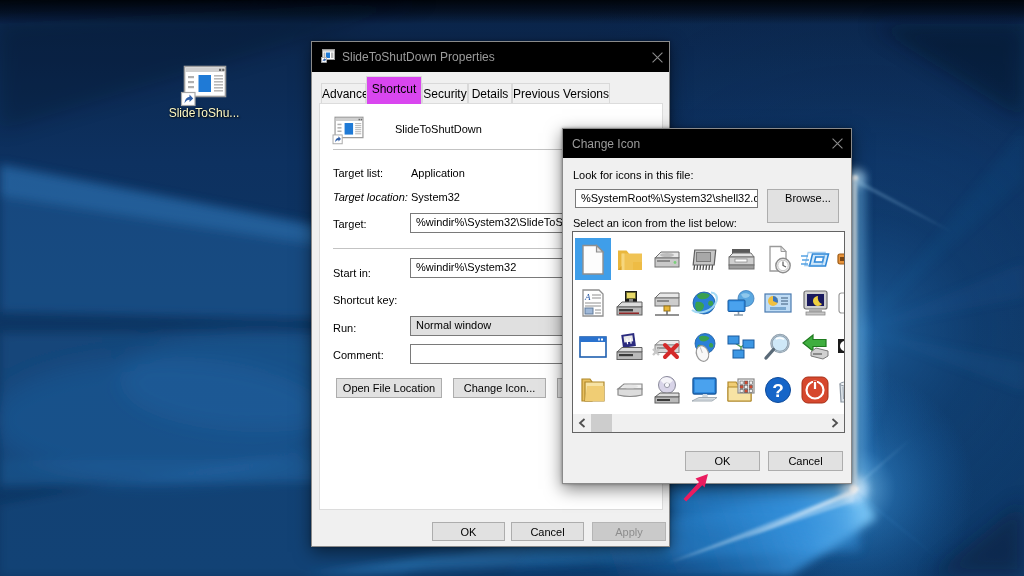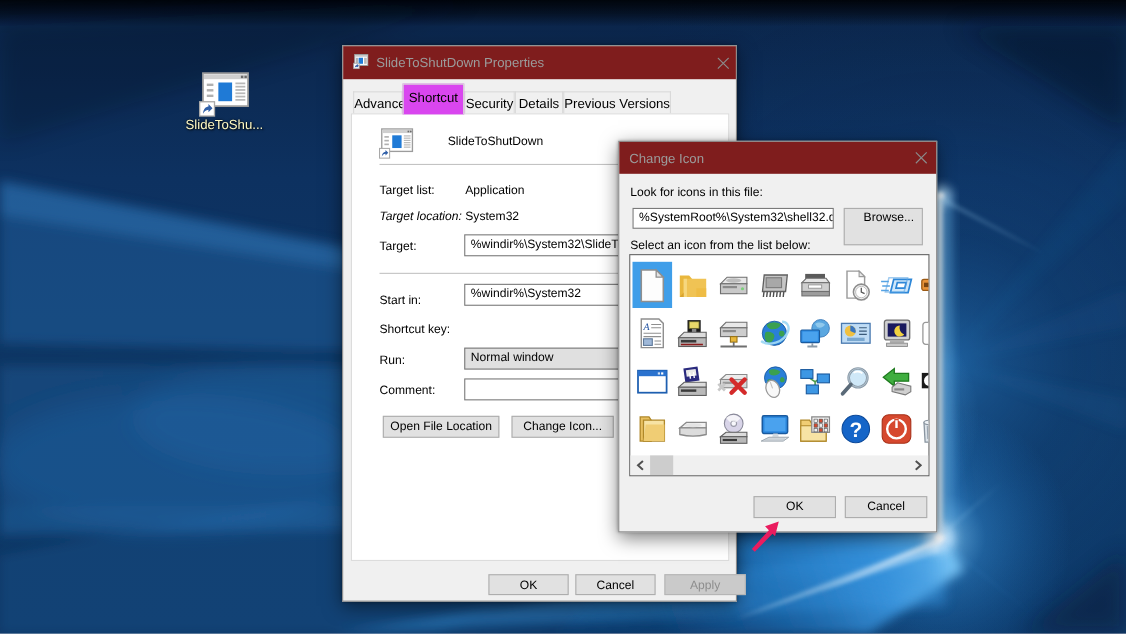--- a/index.html
+++ b/index.html
@@ -1,20 +1,20 @@
 <!DOCTYPE html>
 <html><head>
 <meta charset="utf-8">
 <style>
   * { margin:0; padding:0; box-sizing:border-box; }
   html,body { width:1024px; height:576px; overflow:hidden; font-family:"Liberation Sans", sans-serif; }
   #desktop { position:relative; width:1024px; height:576px; background:#0b2d5a; }
   #wall { position:absolute; left:0; top:0; }
   .win { position:absolute; background:#f0f0f0; border:1px solid #8a8a8a; box-shadow:0 5px 16px rgba(0,0,0,0.5), 0 0 3px rgba(0,0,0,0.35); }
-  .tbar { position:absolute; left:0; top:0; right:0; background:#7f1d1d; }
+  .tbar { position:absolute; left:0; top:0; right:0; background:#000000; }
   .ttext { position:absolute; font-size:12px; color:#9b9b9b; white-space:nowrap; }
   .closex { position:absolute; color:#5f5f5f; font-size:14px; }
   label.fl { position:absolute; font-size:11px; color:#000; white-space:nowrap; }
   .tf { position:absolute; background:#fff; border:1px solid #7a7a7a; font-size:11px; color:#000; white-space:nowrap; overflow:hidden; padding:2px 0 0 5px; }
   .btn { position:absolute; background:#e1e1e1; border:1px solid #adadad; font-size:11px; color:#000; text-align:center; }
   .sep { position:absolute; height:1px; background:#c3c3c3; }
   .tab { position:absolute; background:#f0f0f0; border:1px solid #d9d9d9; border-bottom:none; font-size:12px; text-align:center; white-space:nowrap; }
 </style>
 </head>
 <body>
@@ -152,21 +152,21 @@
         </svg>
  </div>
 
  <div class="tab" style="left:9px; top:41px; width:45px; height:21px; line-height:21px;">Advanced</div>
  <div class="tab" style="left:54px; top:34px; width:56px; height:28px; line-height:25px; background:#d946ef; z-index:3;">Shortcut</div>
  <div class="tab" style="left:110px; top:41px; width:46px; height:21px; line-height:21px;">Security</div>
  <div class="tab" style="left:156px; top:41px; width:44px; height:21px; line-height:21px;">Details</div>
  <div class="tab" style="left:200px; top:41px; width:98px; height:21px; line-height:21px;">Previous Versions</div>
 
  <div style="position:absolute; left:7px; top:61px; width:344px; height:407px; background:#ffffff; border:1px solid #dcdcdc; z-index:2;"></div>
- <div style="position:absolute; left:12px; top:0; width:359px; height:506px; z-index:4;padding-left:17px;" id="pcontent">
+ <div style="position:absolute; left:0; top:0; width:359px; height:506px; z-index:4;padding-left:17px;" id="pcontent">
 
   <svg width="34" height="31" viewBox="0 0 50 44" style="position:absolute;left:20px;top:73px">
    <rect x="4.5" y="2.5" width="41" height="30" fill="#ffffff" stroke="#9c9c9c" stroke-width="1.8"></rect>
    <rect x="5.5" y="3.5" width="39" height="4.5" fill="#cfcfcf"></rect>
    <rect x="39" y="4.8" width="2.2" height="2.2" fill="#6a6a6a"></rect>
           <rect x="42.2" y="4.8" width="2.2" height="2.2" fill="#6a6a6a"></rect>
    <rect x="18.5" y="11" width="12.5" height="17" fill="#1f7ad6"></rect>
    <g fill="#b0b0b0">
             <rect x="8" y="12" width="6" height="2.2"></rect>
             <rect x="8" y="17" width="6" height="2.2"></rect>

